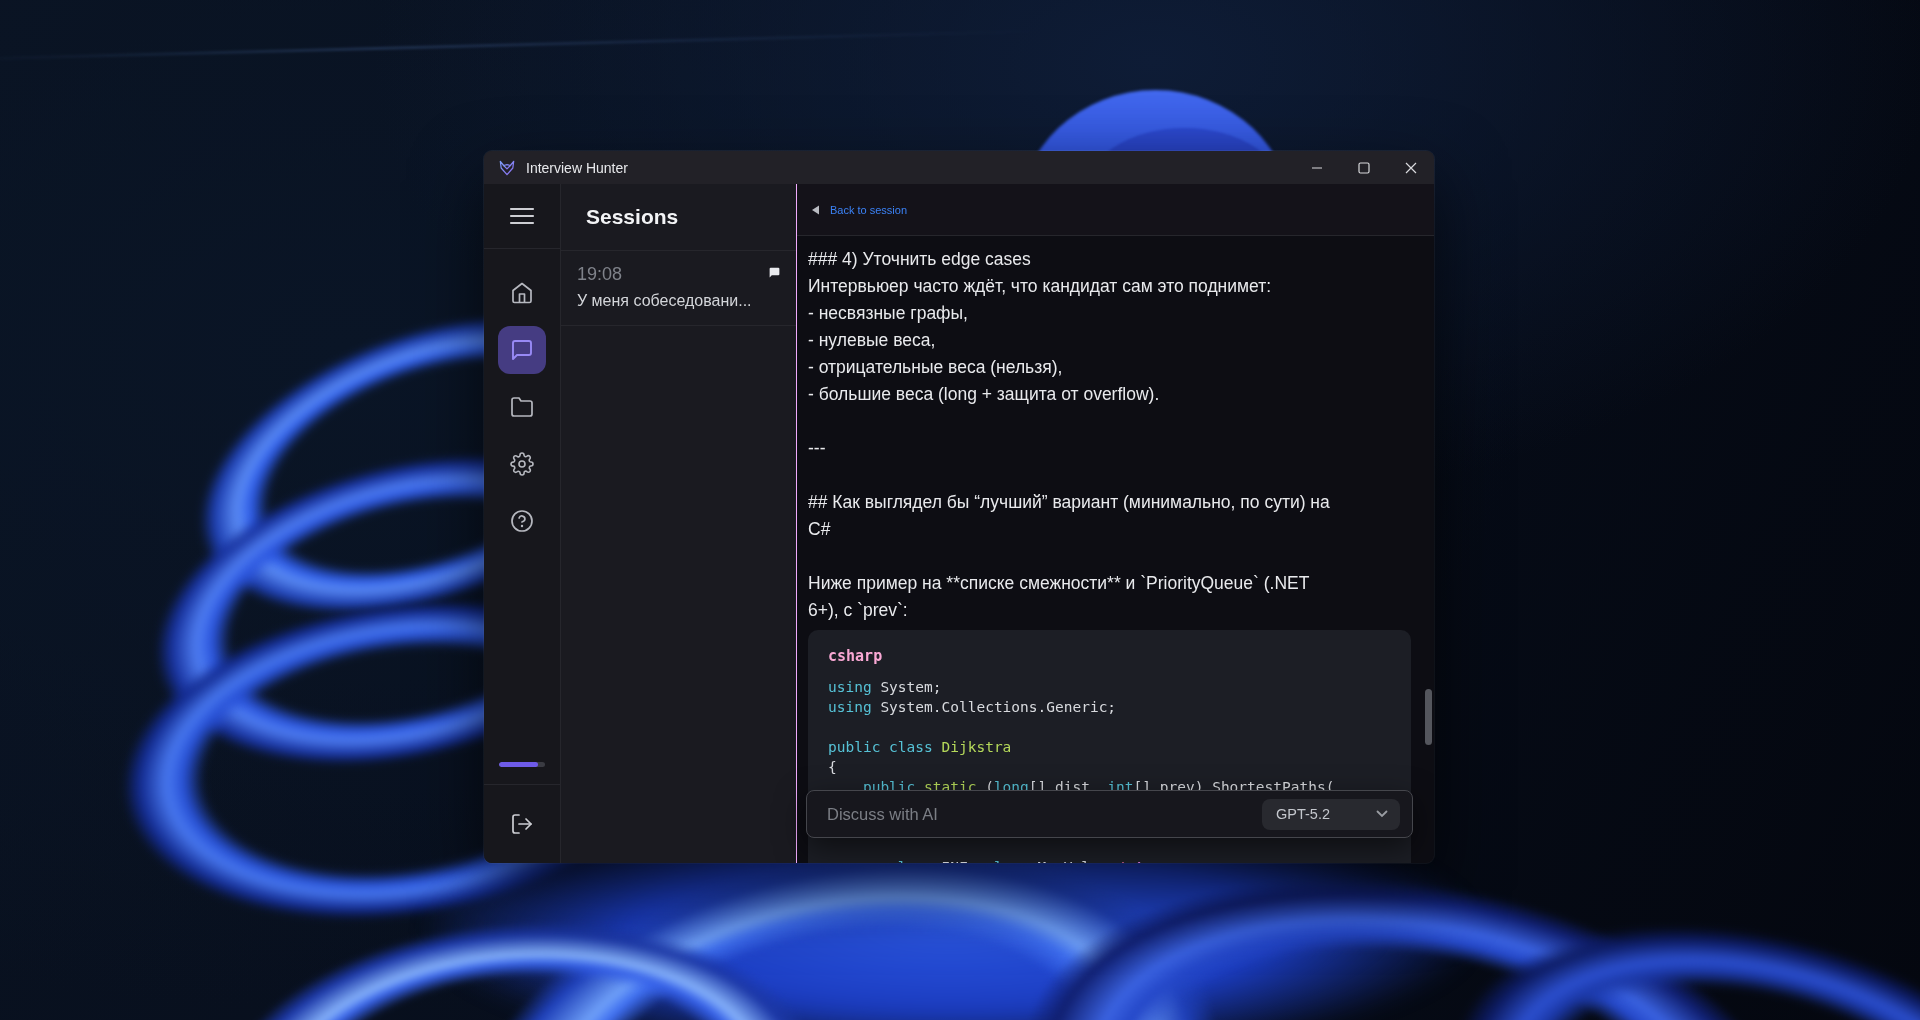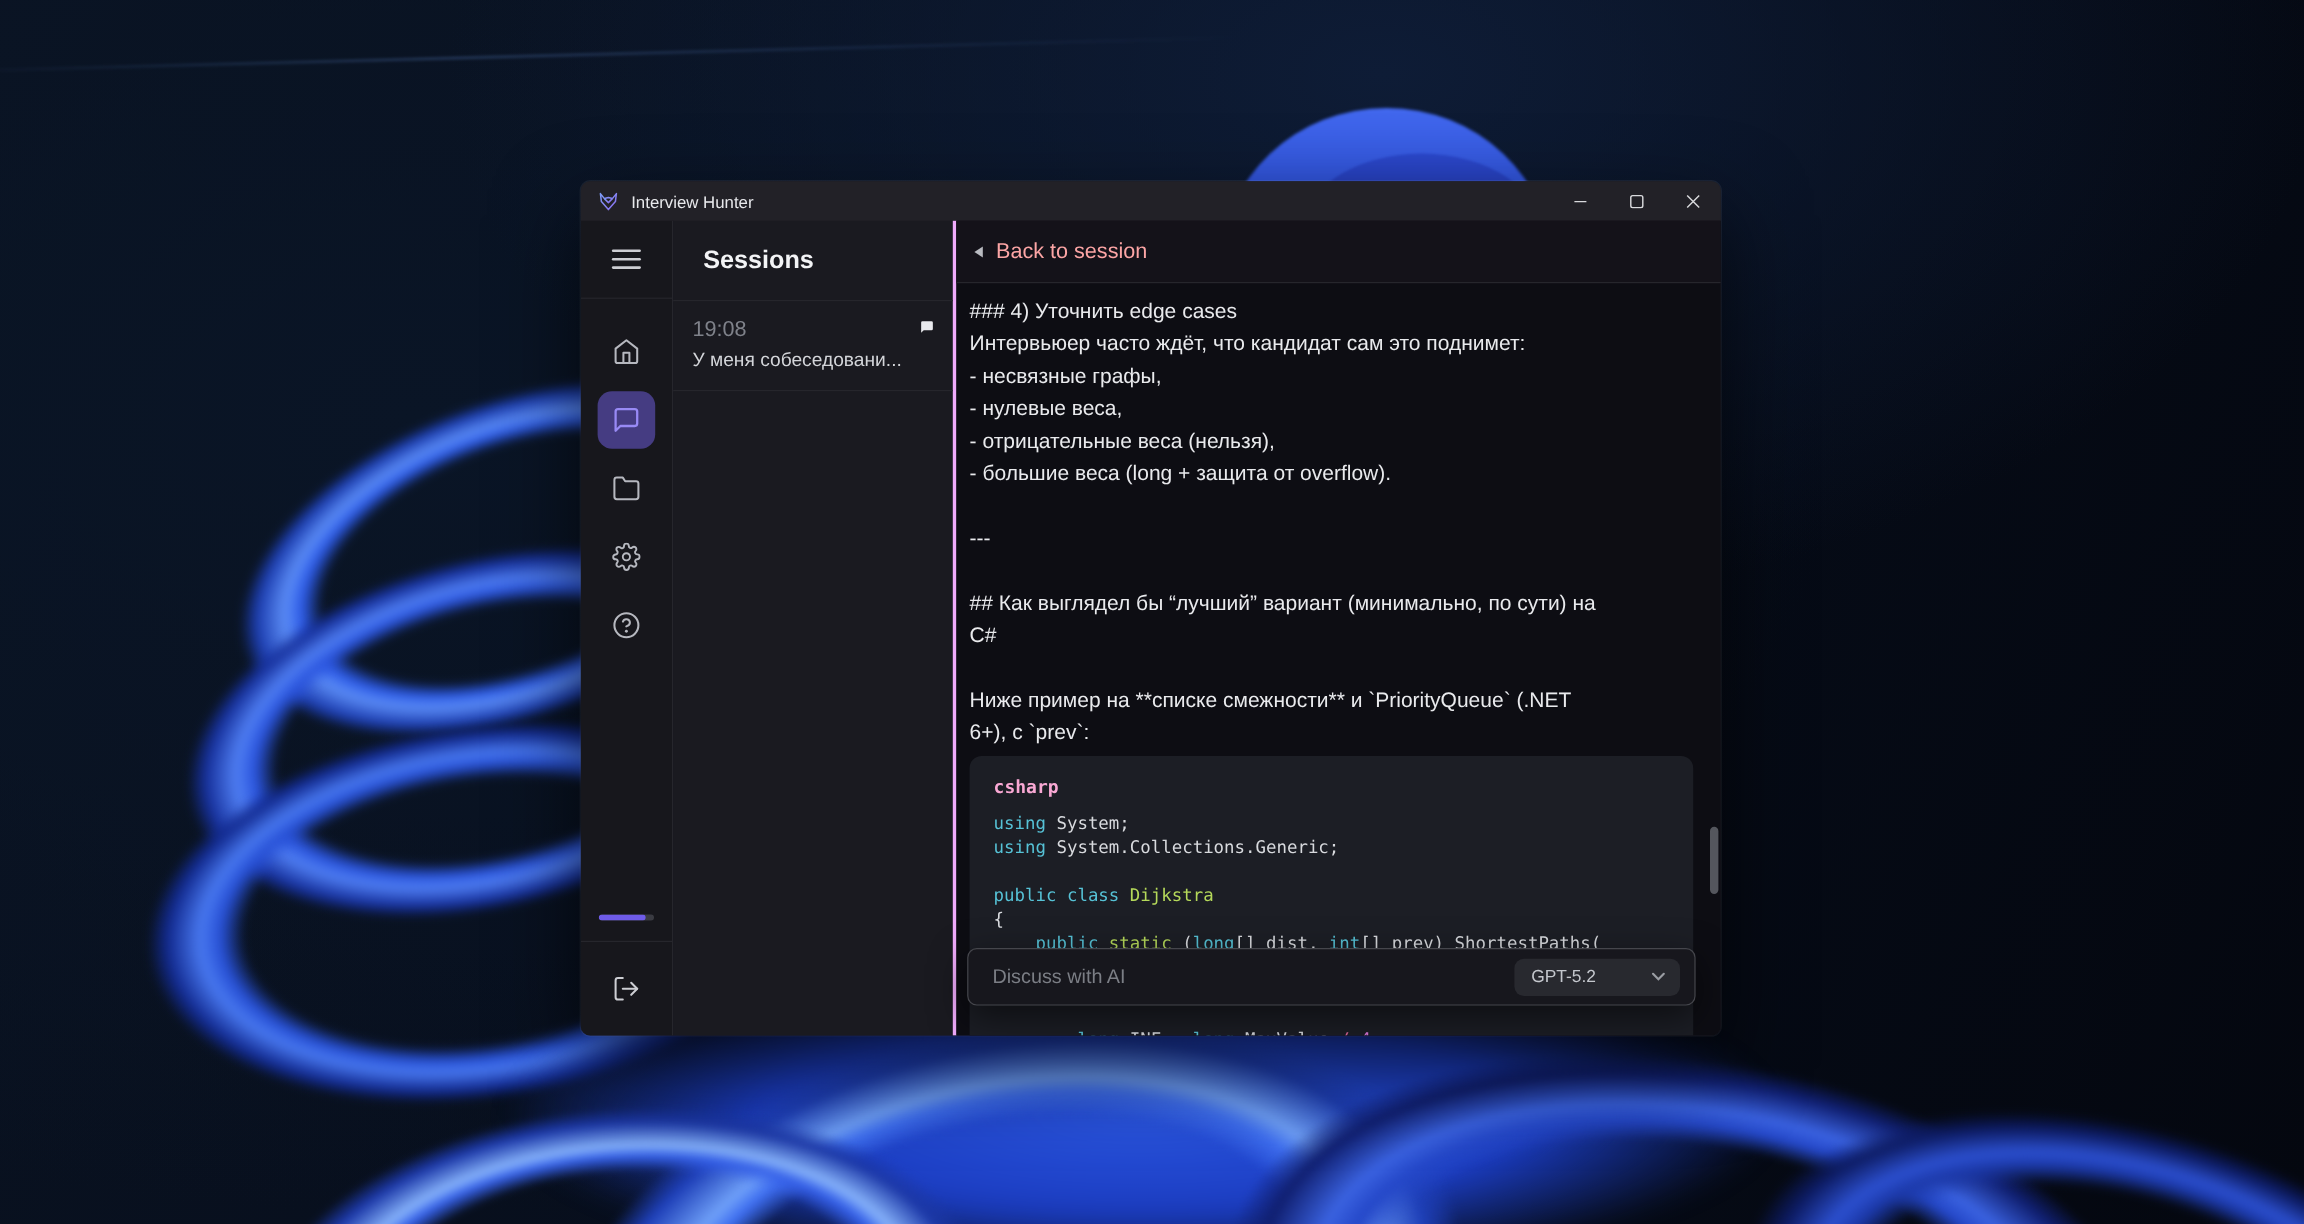--- a/index.html
+++ b/index.html
@@ -62,33 +62,33 @@
   .nav-item { width:48px; height:48px; border-radius:12px; display:flex; align-items:center; justify-content:center;
     color:#b6b8bf; }
   .nav-item.active { background:#453c82; color:#988af5; }
   .sidebar-bottom { margin-top:auto; width:100%; display:flex; flex-direction:column; align-items:center; }
   .progress { width:46px; height:5px; border-radius:3px; background:#3a3b42; overflow:hidden; margin-bottom:17px; }
   .progress-fill { height:100%; background:#6e5be8; border-radius:3px; }
   .sidebar-divider { width:100%; height:1px; background:#26262c; }
   .logout-row { width:100%; height:78px; display:flex; align-items:center; justify-content:center; color:#cdced3; }
 
   
-  .sessions { width:236px; flex:0 0 236px; background:#1a1a20; border-right:3px solid #f0abfc;
+  .sessions { width:236px; flex:0 0 236px; background:#1a1a20; border-right:1px solid #f0abfc;
     display:flex; flex-direction:column; }
   .sessions-header { height:67px; flex:0 0 67px; display:flex; align-items:center; padding:0 25px;
     font-size:21px; font-weight:700; color:#f3f4f6; border-bottom:1px solid #26262c; }
   .session-item { position:relative; padding:13px 16px 15px; border-bottom:1px solid #26262c; cursor:default; }
   .session-time { font-size:18px; color:#7f828a; }
   .session-bubble { position:absolute; right:15px; top:15px; }
   .session-preview { margin-top:7px; font-size:16px; color:#d3d5d9; white-space:nowrap; overflow:hidden; text-overflow:ellipsis; }
 
   
   .main { flex:1; min-width:0; background:#0d0d13; display:flex; flex-direction:column; position:relative; }
   .main-header { height:52px; flex:0 0 52px; background:#141219; border-bottom:1px solid #26262c;
-    display:flex; align-items:center; gap:10px; padding:0 14px; color:#fca5a5; font-size:18px; }
+    display:flex; align-items:center; gap:10px; padding:0 14px; color:#3b82f6; font-size:11px; }
   .chat-scroll { flex:1; min-height:0; overflow:hidden; padding:10px 23px 12px 11px; }
   .msg-line { font-size:17.5px; line-height:27px; color:#e9eaed; }
   .para + .para { margin-top:27px; }
 
   .code-block { margin-top:6px; background:#1c1e25; border-radius:10px; padding:17px 20px 20px;
     font-family:"DejaVu Sans Mono", monospace; }
   .code-lang { color:#f9a8d4; font-weight:700; font-size:15px; margin-bottom:12px; }
   .code-line { font-size:14.5px; line-height:20px; min-height:20px; white-space:pre; color:#d8dade; }
   .tok-kw  { color:#56c2d6; }
   .tok-type{ color:#b5d95a; }

